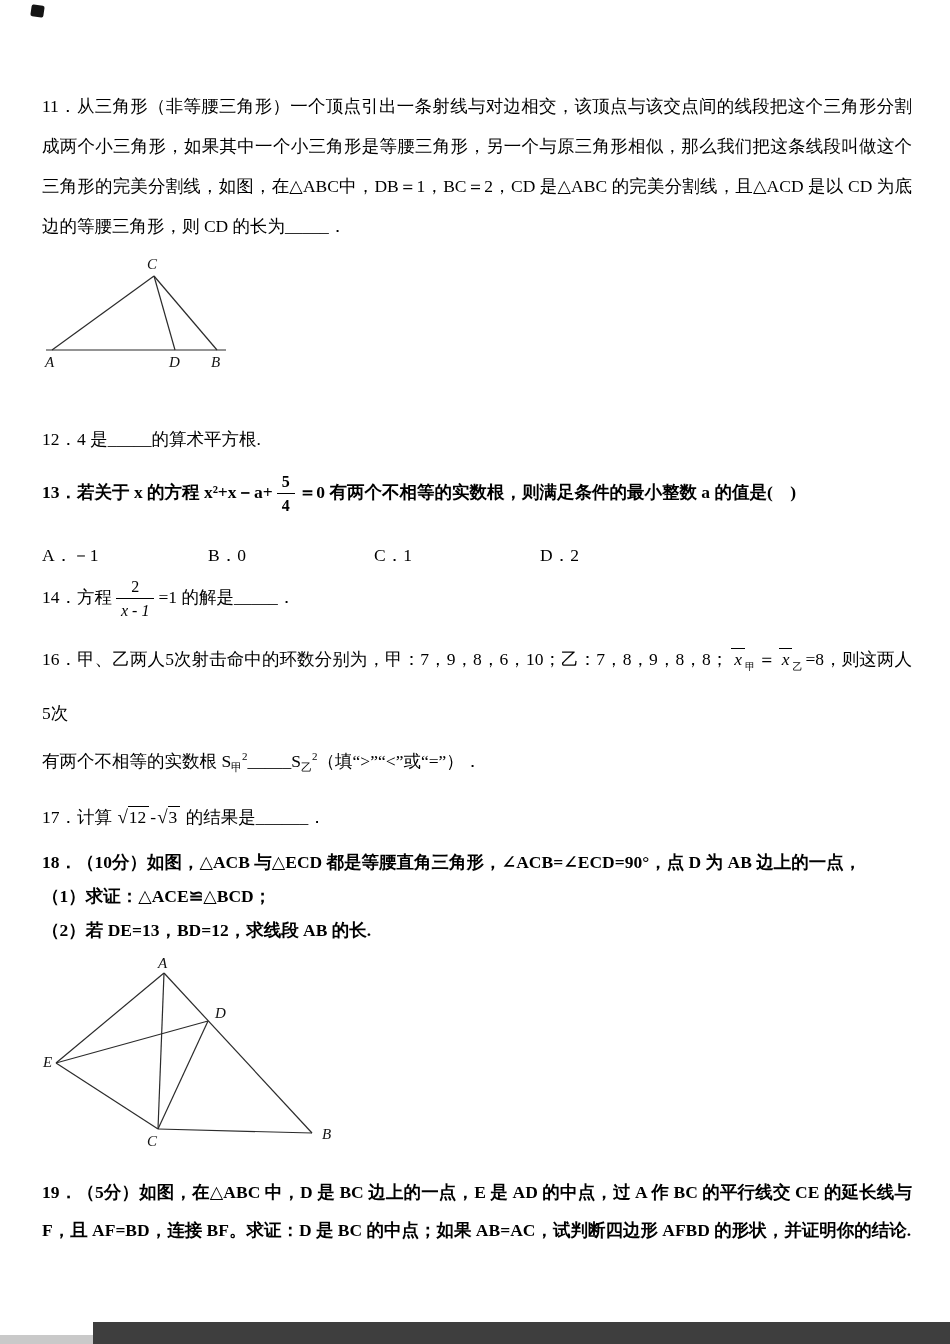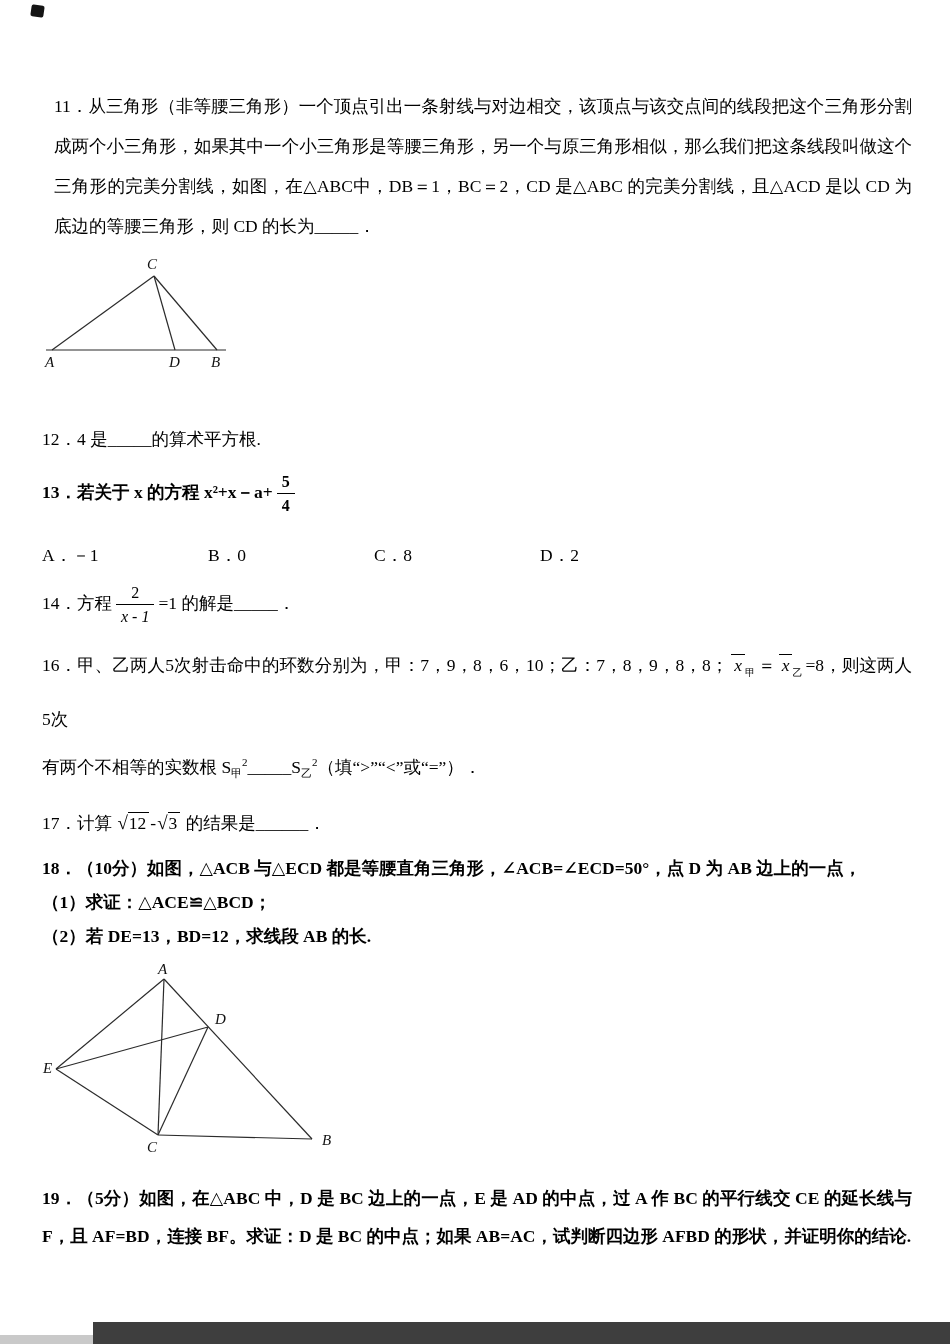--- a/index.html
+++ b/index.html
@@ -17,27 +17,27 @@
   .frac { display:inline-block; vertical-align:middle; text-align:center; margin:0 4px; }
   .frac .num { display:block; padding:0 5px; border-bottom:1.2px solid #000; font-size:16px; line-height:23px; }
   .frac .den { display:block; padding:0 5px; font-size:16px; line-height:23px; font-style:italic; }
   .frac .den.upright { font-style:normal; }
   .xbar { display:inline-block; margin:0 3px; }
   .xbar .ol { border-top:1.2px solid #000; font-style:italic; padding:0 3px; }
   .xbar sub { font-size:10px; }
   .sqrt { display:inline-block; margin:0 1px; white-space:nowrap; }
   .sqrt .rsign { font-size:19px; }
   .sqrt .rbody { border-top:1.2px solid #000; padding:0 3px 0 1px; }
-  .q11 { margin-bottom:4px;margin-left:12px; }
+  .q11 { margin-bottom:4px; }
   .fig1 { margin-top:8px; height:122px; }
   .q12 { margin-top:46px; }
   .q13 { margin-top:14px;font-weight:bold; }
   .options { display:flex; margin-top:26px; }
   .opt { width:166px; }
-  .q14 { margin-top:14px; }
+  .q14 { margin-top:8px; }
   .q15 { margin-top:26px; }
   .q16a { margin-top:14px; line-height:46px; }
   .q16b { line-height:40px; }
   .q17 { margin-top:10px; line-height:40px; }
   .sec  { margin-top:20px; font-weight:bold; }
   .q18 { font-weight:bold; line-height:34px; }
   .q18.first { margin-top:8px; }
   .fig2 { margin-top:10px; height:202px; }
   .q19 { font-weight:bold; line-height:38px; margin-top:14px; text-align:justify; }
   .fig svg line { stroke:#2b2b2b; stroke-width:1.2; fill:none; }
@@ -64,48 +64,48 @@
       <text class="flabel" x="105" y="15">C</text>
       <text class="flabel" x="3" y="113">A</text>
       <text class="flabel" x="127" y="113">D</text>
       <text class="flabel" x="169" y="113">B</text>
     </svg>
   </div>
 
   <p class="line q12">12．4 是_____的算术平方根.</p>
 
   <p class="line q13">
-    <span>13．若关于 x 的方程 x²+x－a+</span><span class="frac"><span class="num">5</span><span class="den upright">4</span></span>
+    <span>13．若关于 x 的方程 x²+x－a+</span><span class="frac"><span class="num">5</span><span class="den upright">4</span></span><span>＝0 有两个不相等的实数根，则满足条件的最小整数 a 的值是(　)</span>
   </p>
 
   <div class="options">
     <span class="opt">A．－1</span>
     <span class="opt">B．0</span>
-    <span class="opt">C．8</span>
+    <span class="opt">C．1</span>
     <span class="opt">D．2</span>
   </div>
 
   <p class="line q14">
     <span>14．方程</span><span class="frac"><span class="num">2</span><span class="den">x - 1</span></span><span>=1 的解是_____．</span>
   </p>
 
 
   <p class="para q16a">
     <span>16．甲、乙两人5次射击命中的环数分别为，甲：7，9，8，6，10；乙：7，8，9，8，8；</span><span class="xbar"><span class="ol">x</span><sub>甲</sub></span><span>＝</span><span class="xbar"><span class="ol">x</span><sub>乙</sub></span><span>=8，则这两人5次</span>
   </p>
   <p class="line q16b">
     <span>有两个不相等的实数根 S</span><sub>甲</sub><sup>2</sup><span>_____</span><span>S</span><sub>乙</sub><sup>2</sup><span>（填“&gt;”“&lt;”或“=”）．</span>
   </p>
 
   <p class="line q17">
     <span>17．计算 </span><span class="sqrt"><span class="rsign">√</span><span class="rbody">12</span></span><span>-</span><span class="sqrt"><span class="rsign">√</span><span class="rbody">3</span></span><span> 的结果是______．</span>
   </p>
 
 
-  <p class="line q18 first">18．（10分）如图，△ACB 与△ECD 都是等腰直角三角形，∠ACB=∠ECD=50°，点 D 为 AB 边上的一点，</p>
+  <p class="line q18 first">18．（10分）如图，△ACB 与△ECD 都是等腰直角三角形，∠ACB=∠ECD=90°，点 D 为 AB 边上的一点，</p>
   <p class="line q18">（1）求证：△ACE≌△BCD；</p>
   <p class="line q18">（2）若 DE=13，BD=12，求线段 AB 的长.</p>
 
   <div class="fig fig2">
     <svg width="310" height="200" viewBox="0 0 310 200">
       <line x1="122" y1="16" x2="270" y2="176"></line>
       <line x1="122" y1="16" x2="116" y2="172"></line>
       <line x1="122" y1="16" x2="14" y2="106"></line>
       <line x1="14" y1="106" x2="116" y2="172"></line>
       <line x1="14" y1="106" x2="166" y2="64"></line>

